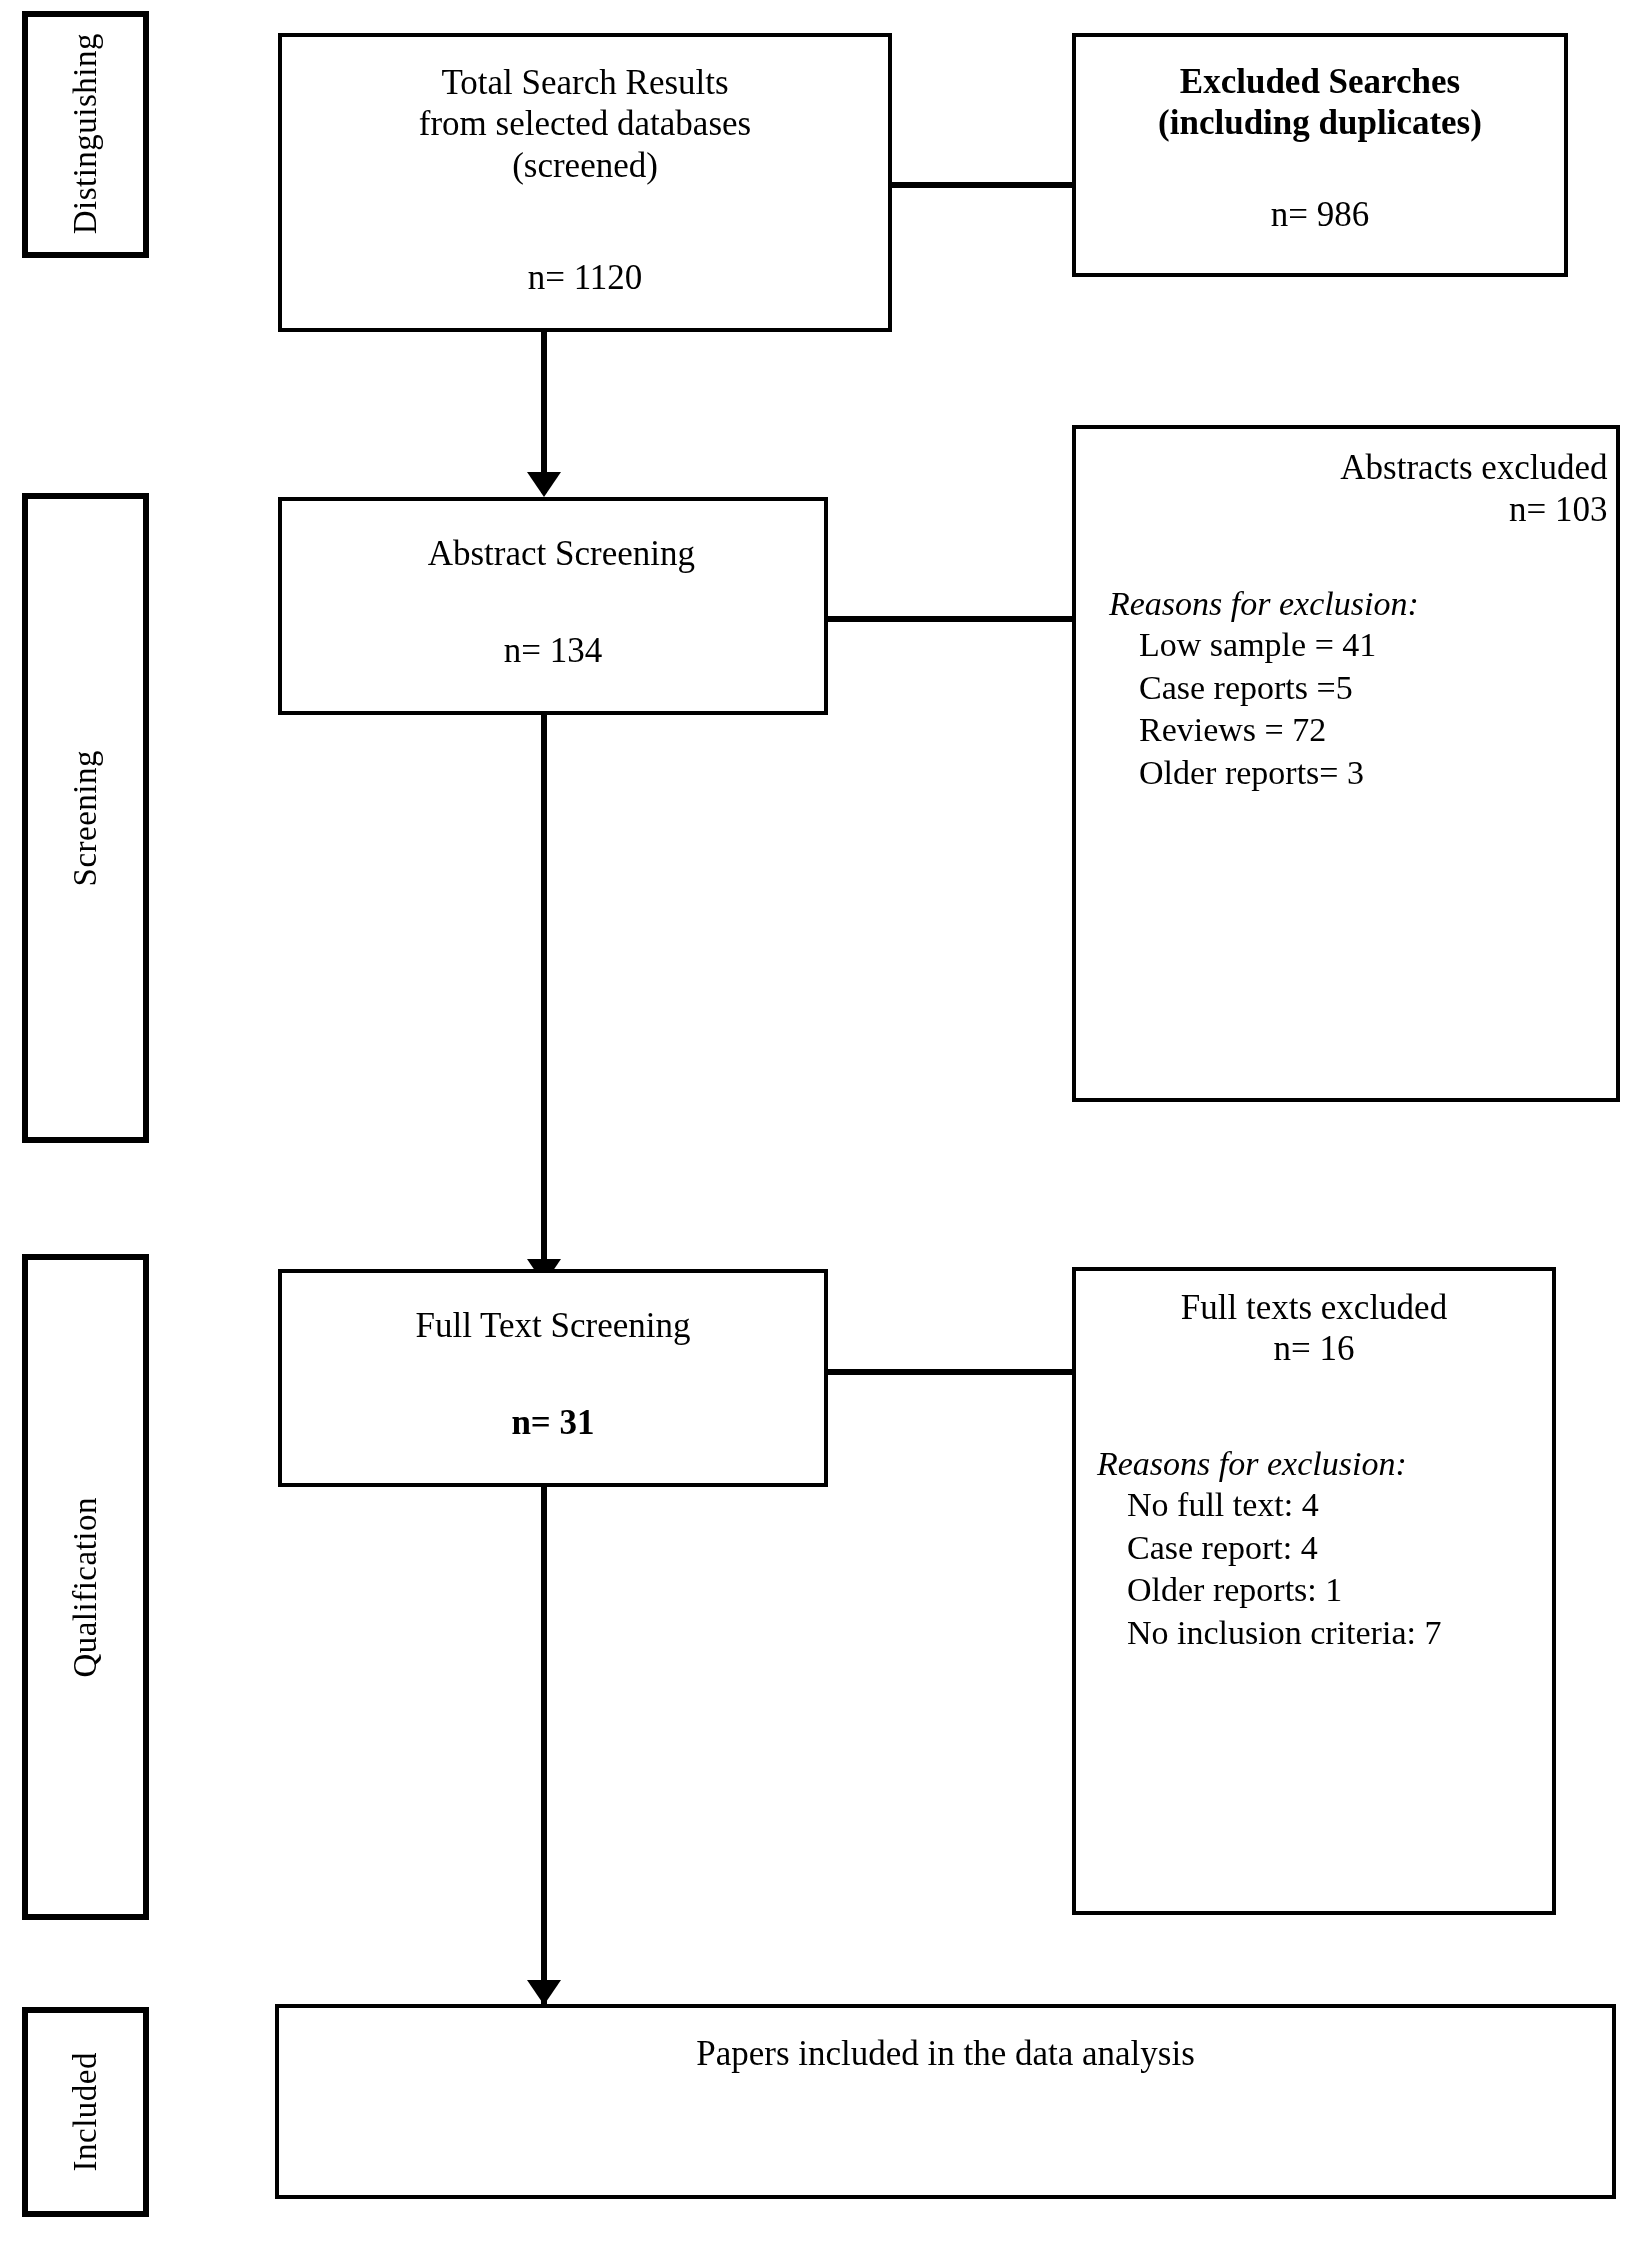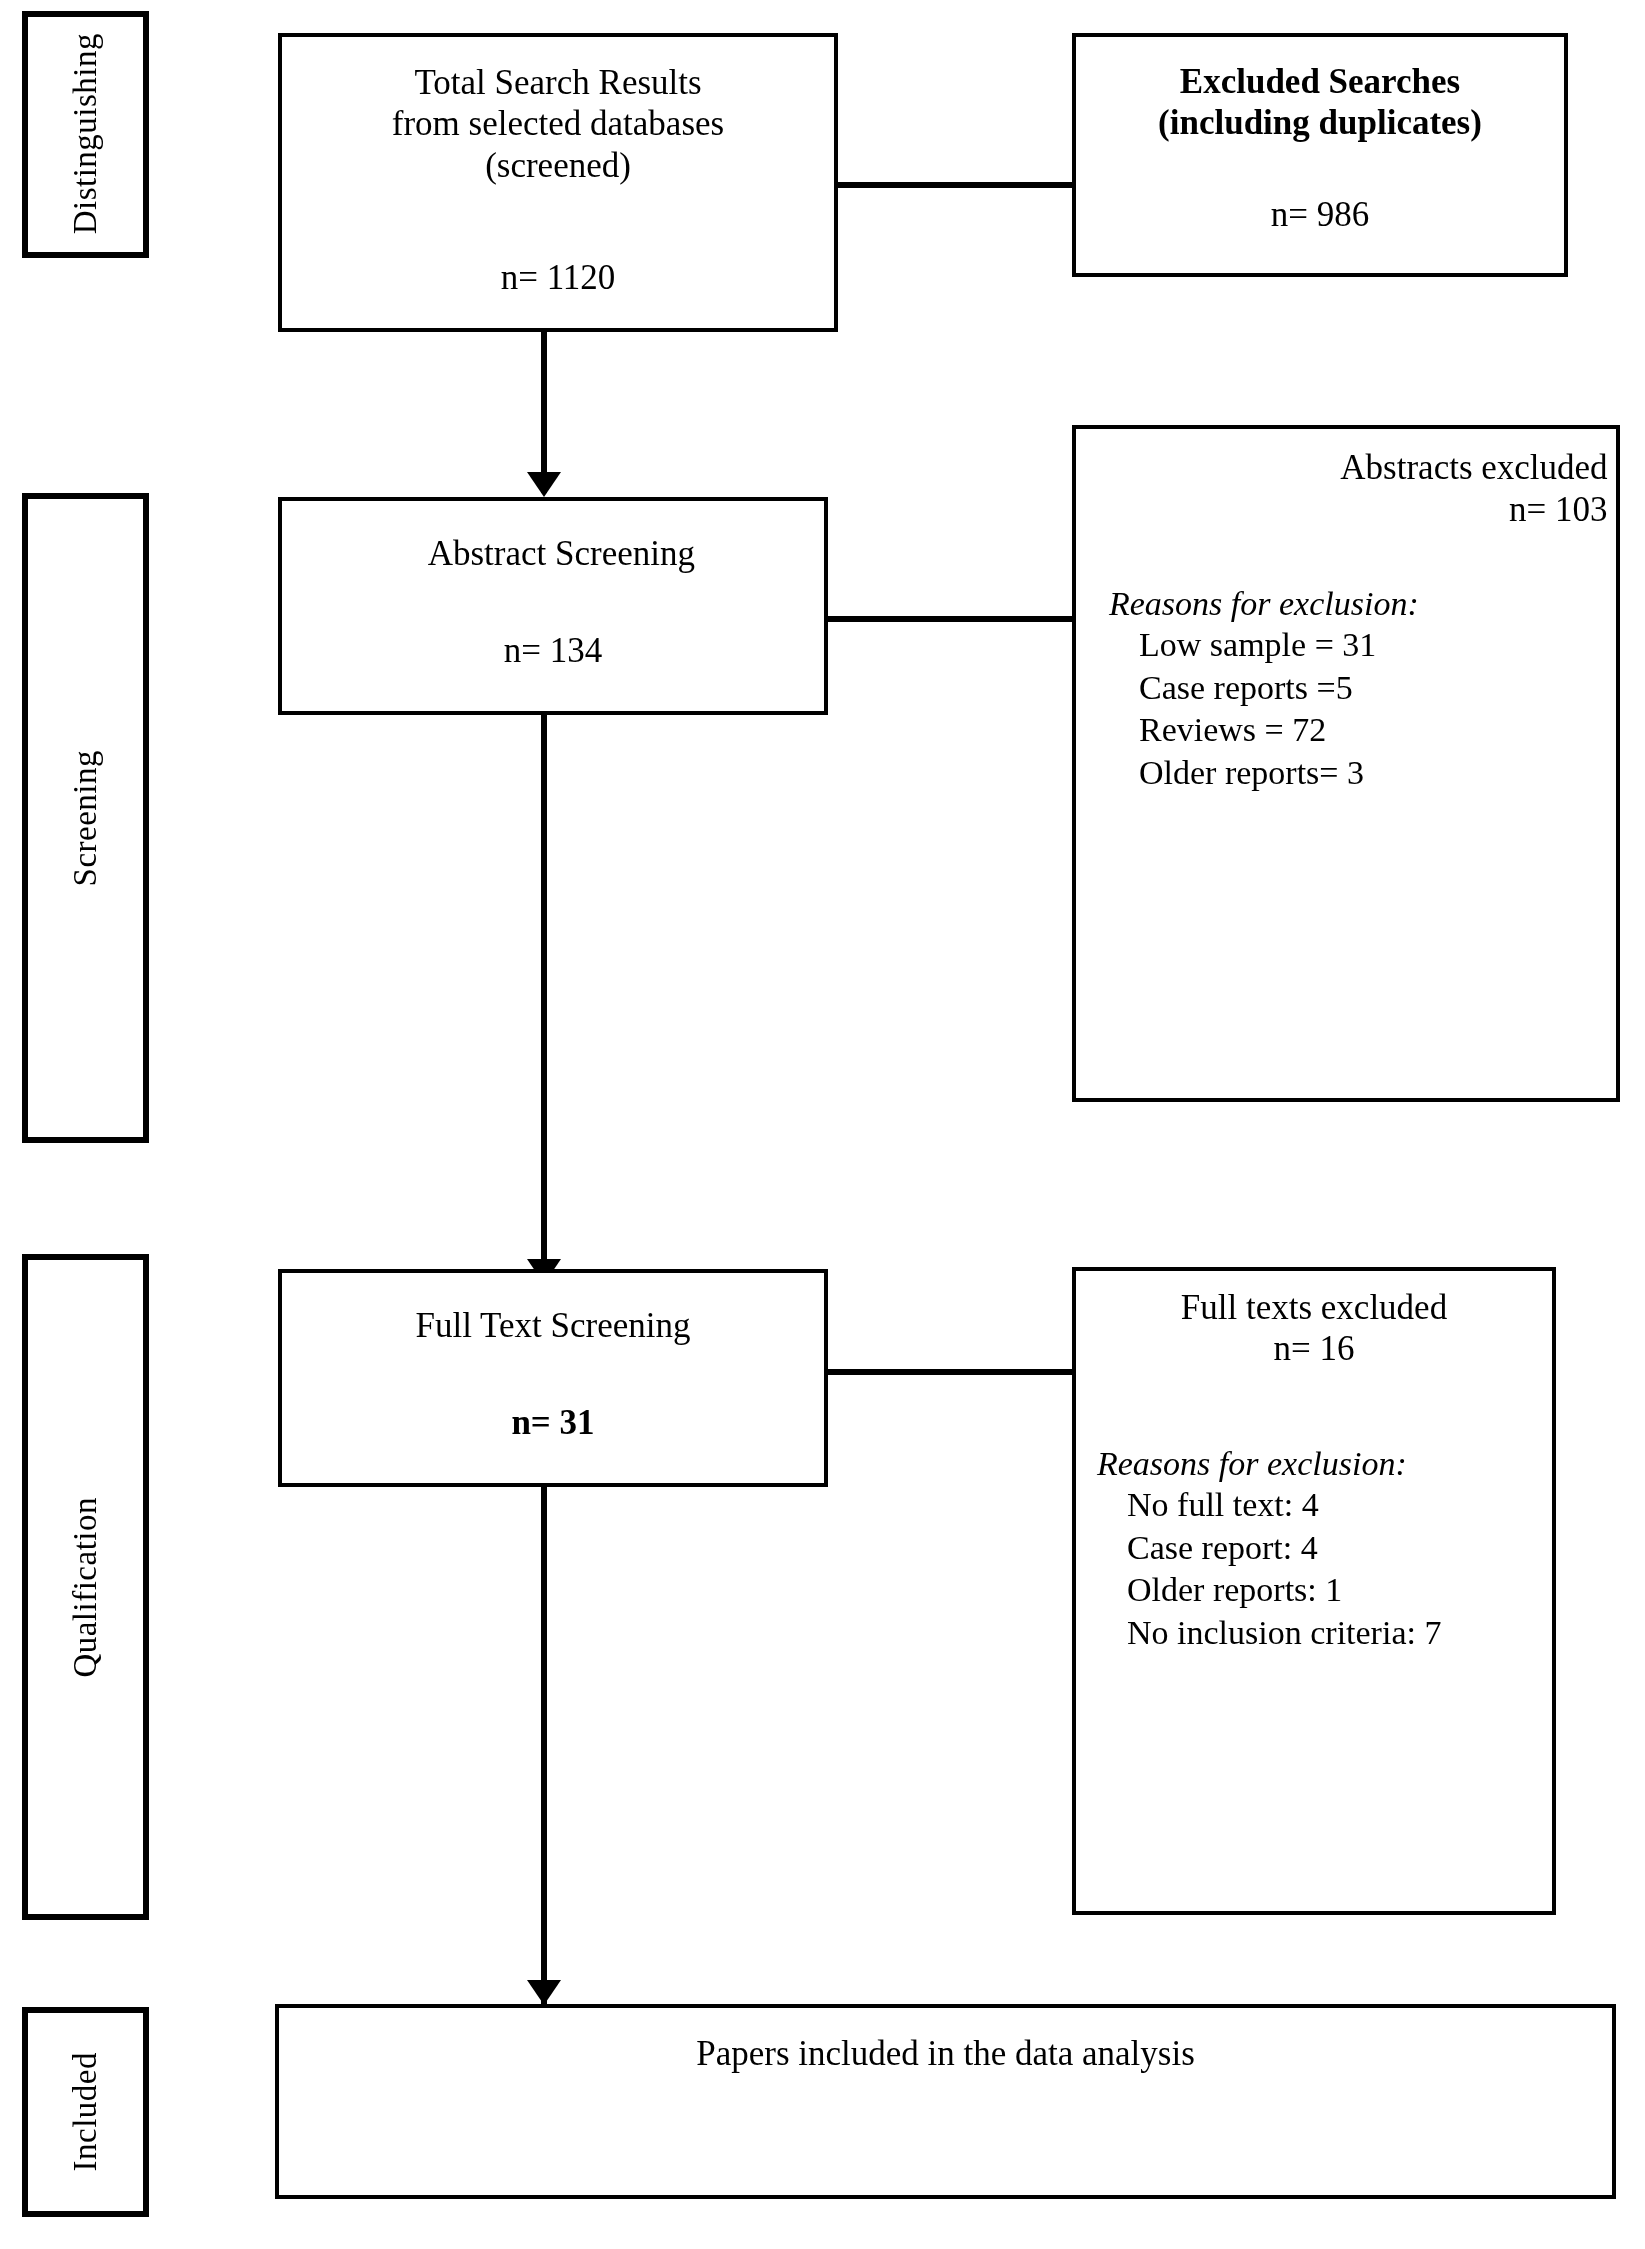--- a/index.html
+++ b/index.html
@@ -125,21 +125,21 @@
   <div class="hline" style="left:824px; top:616px; width:252px;"></div>
 
   <div class="vline" style="left:541px; top:708px; height:577px;"></div>
   <div class="arrowhead" style="left:527px; top:1259px;"></div>
 
   <div class="hline" style="left:824px; top:1369px; width:252px;"></div>
 
   <div class="vline" style="left:541px; top:1485px; height:525px;"></div>
   <div class="arrowhead" style="left:527px; top:1980px;"></div>
 
-  <div class="box" style="left:278px; top:33px; width:560px; height:299px;">
+  <div class="box" style="left:278px; top:33px; width:614px; height:299px;">
     <div class="box-inner" style="top:25px;">
       <span class="ln title-line">Total Search Results</span>
       <span class="ln title-line">from selected databases</span>
       <span class="ln title-line">(screened)</span>
     </div>
     <div class="box-inner" style="top:220px;">
       <span class="ln n-line">n= 1120</span>
     </div>
   </div>
 
@@ -162,21 +162,21 @@
     </div>
   </div>
 
   <div class="box" style="left:1072px; top:425px; width:548px; height:677px;">
     <div class="box-inner" style="top:18.4px;text-align:right;">
       <span class="ln title-line">Abstracts excluded</span>
       <span class="ln n-line">n= 103</span>
     </div>
     <div class="box-inner reasons-wrap" style="top:155px; padding-left:33px;">
       <span class="ln reason-head">Reasons for exclusion:</span>
-      <span class="ln reason-item">Low sample = 31</span>
+      <span class="ln reason-item">Low sample = 41</span>
       <span class="ln reason-item">Case reports =5</span>
       <span class="ln reason-item">Reviews = 72</span>
       <span class="ln reason-item">Older reports= 3</span>
     </div>
   </div>
 
   <div class="box" style="left:278px; top:1269px; width:550px; height:218px;">
     <div class="box-inner" style="top:31.5px;">
       <span class="ln title-line">Full Text Screening</span>
     </div>

